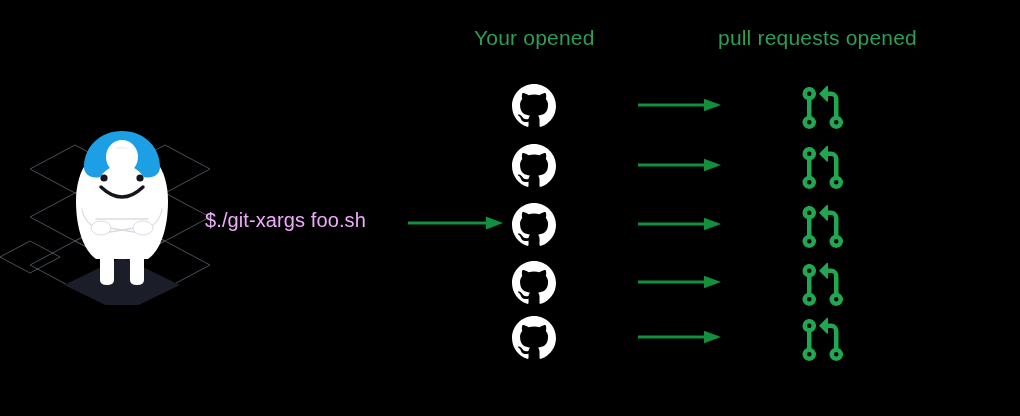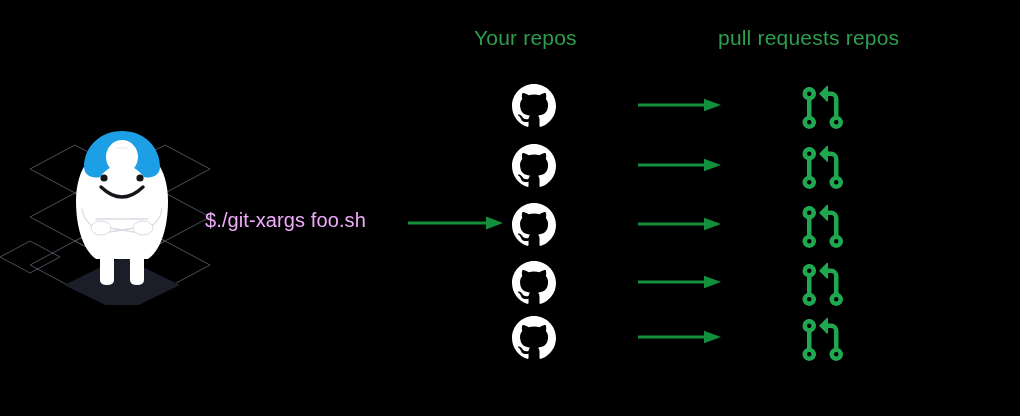--- a/index.html
+++ b/index.html
@@ -92,23 +92,23 @@
     width: 96px;
     height: 18px;
   }
   #command-arrow svg { display: block; }
 </style>
 </head>
 <body>
 
 <div id="stage">
 
-  <div id="heading-repos" class="col-heading">Your repos</div>
-
-  <div id="heading-prs" class="col-heading">pull requests repos</div>
+  <div id="heading-repos" class="col-heading">Your opened</div>
+
+  <div id="heading-prs" class="col-heading">pull requests opened</div>
 
   <div id="mascot-scene">
     <svg width="215" height="180" viewBox="0 0 215 180" xmlns="http://www.w3.org/2000/svg">
 
       <g fill="none" stroke="#494e57" stroke-width="1">
 
         <polygon points="75,20 120,44 75,68 30,44"></polygon>
         <polygon points="75,68 120,92 75,116 30,92"></polygon>
         <polygon points="75,116 120,140 75,164 30,140"></polygon>
 

